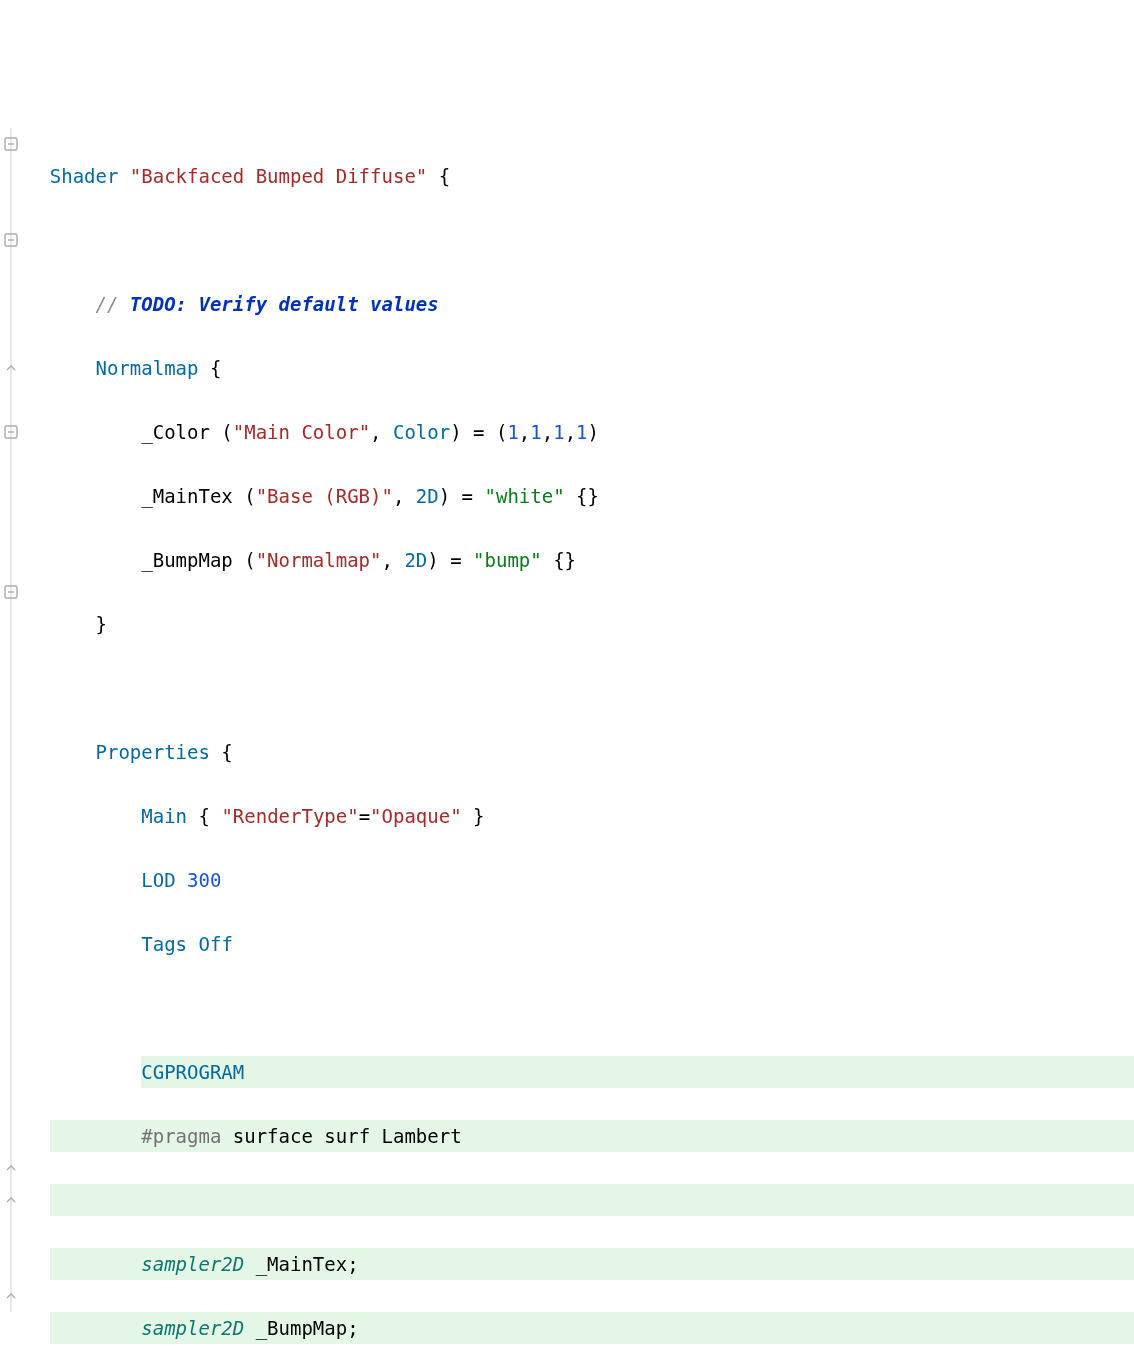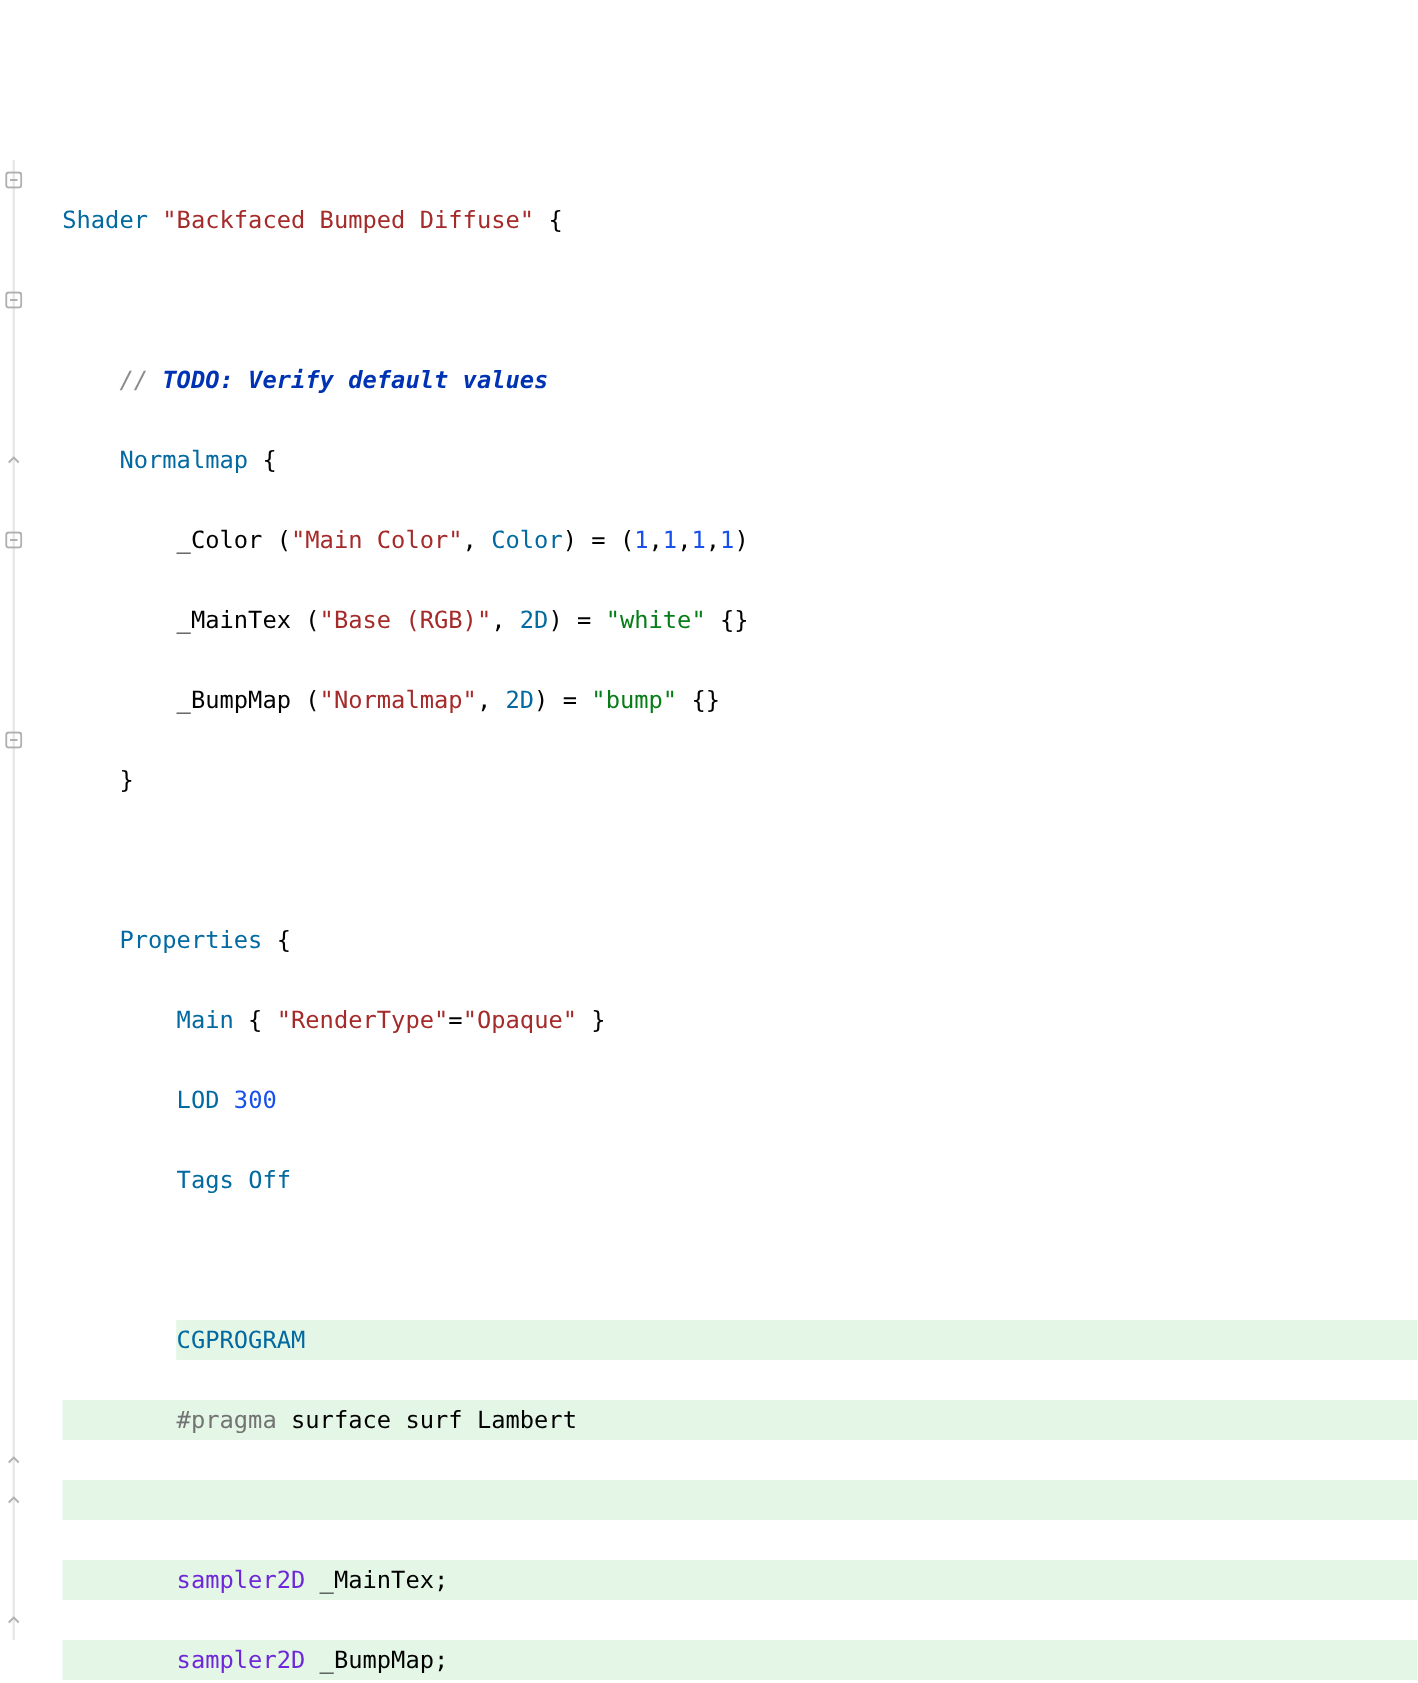--- a/index.html
+++ b/index.html
@@ -25,21 +25,21 @@
   .hl-partial {
     display: inline-block;
     background: #e4f6e6;
   }
   .kw  { color: #0369a1; text-align: right; }     
   .str { color: #a52a2a; }     
   .strgreen { color: #067d17; } 
   .num { color: #1750eb; }
   .cm  { color: #8c8c8c; font-style: italic; }
   .todo { color: #0033b3; font-style: italic; font-weight: bold; }
-  .type { color: #6d28d9; }
+  .type { color: #0f766e; font-style: italic; }
   .prag { color: #737373; }
   .gutter-icon {
     position: absolute;
     left: 4px;
     width: 14px; height: 14px;
     color: #adadad;
   }
   .marker-line {
     position:absolute;
     left:10px;

